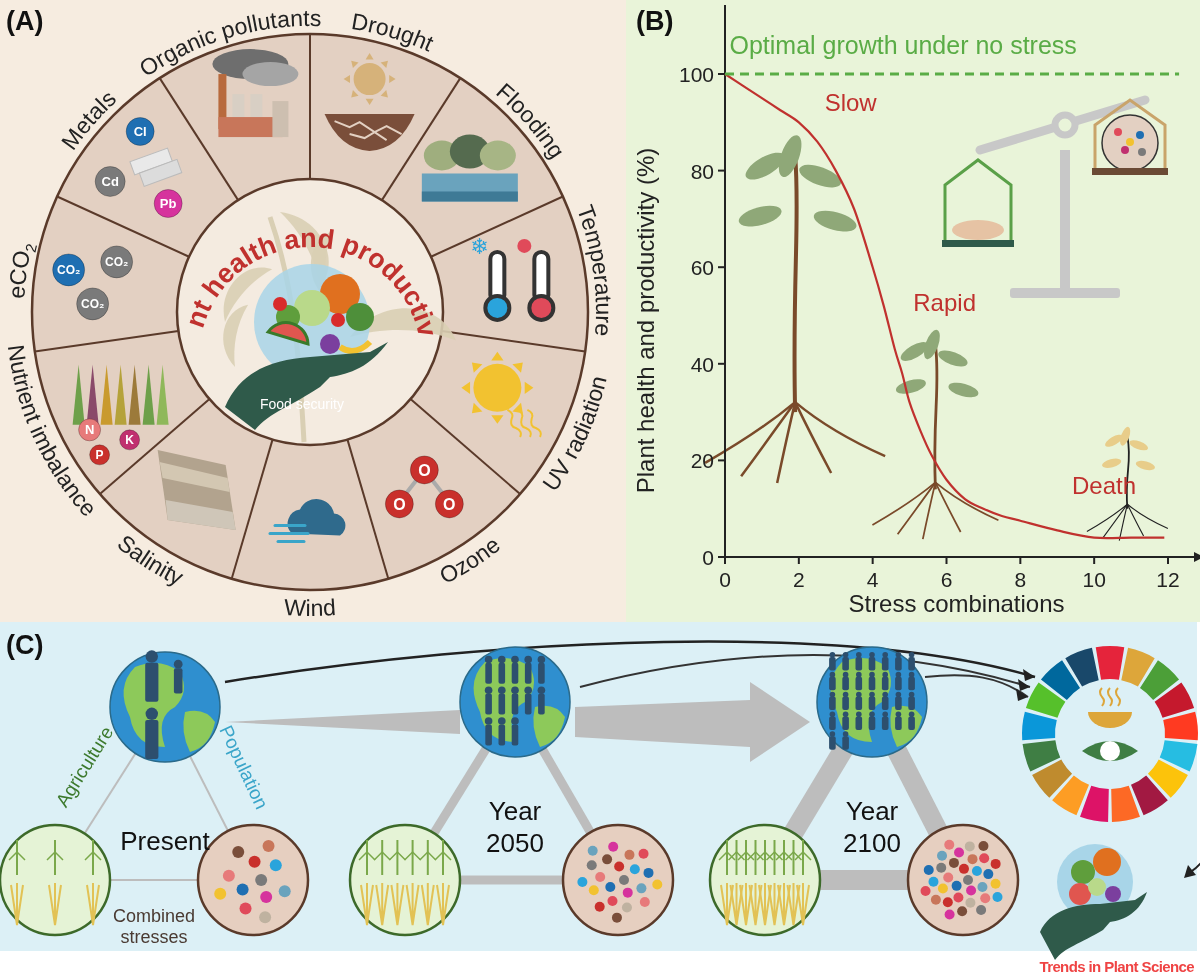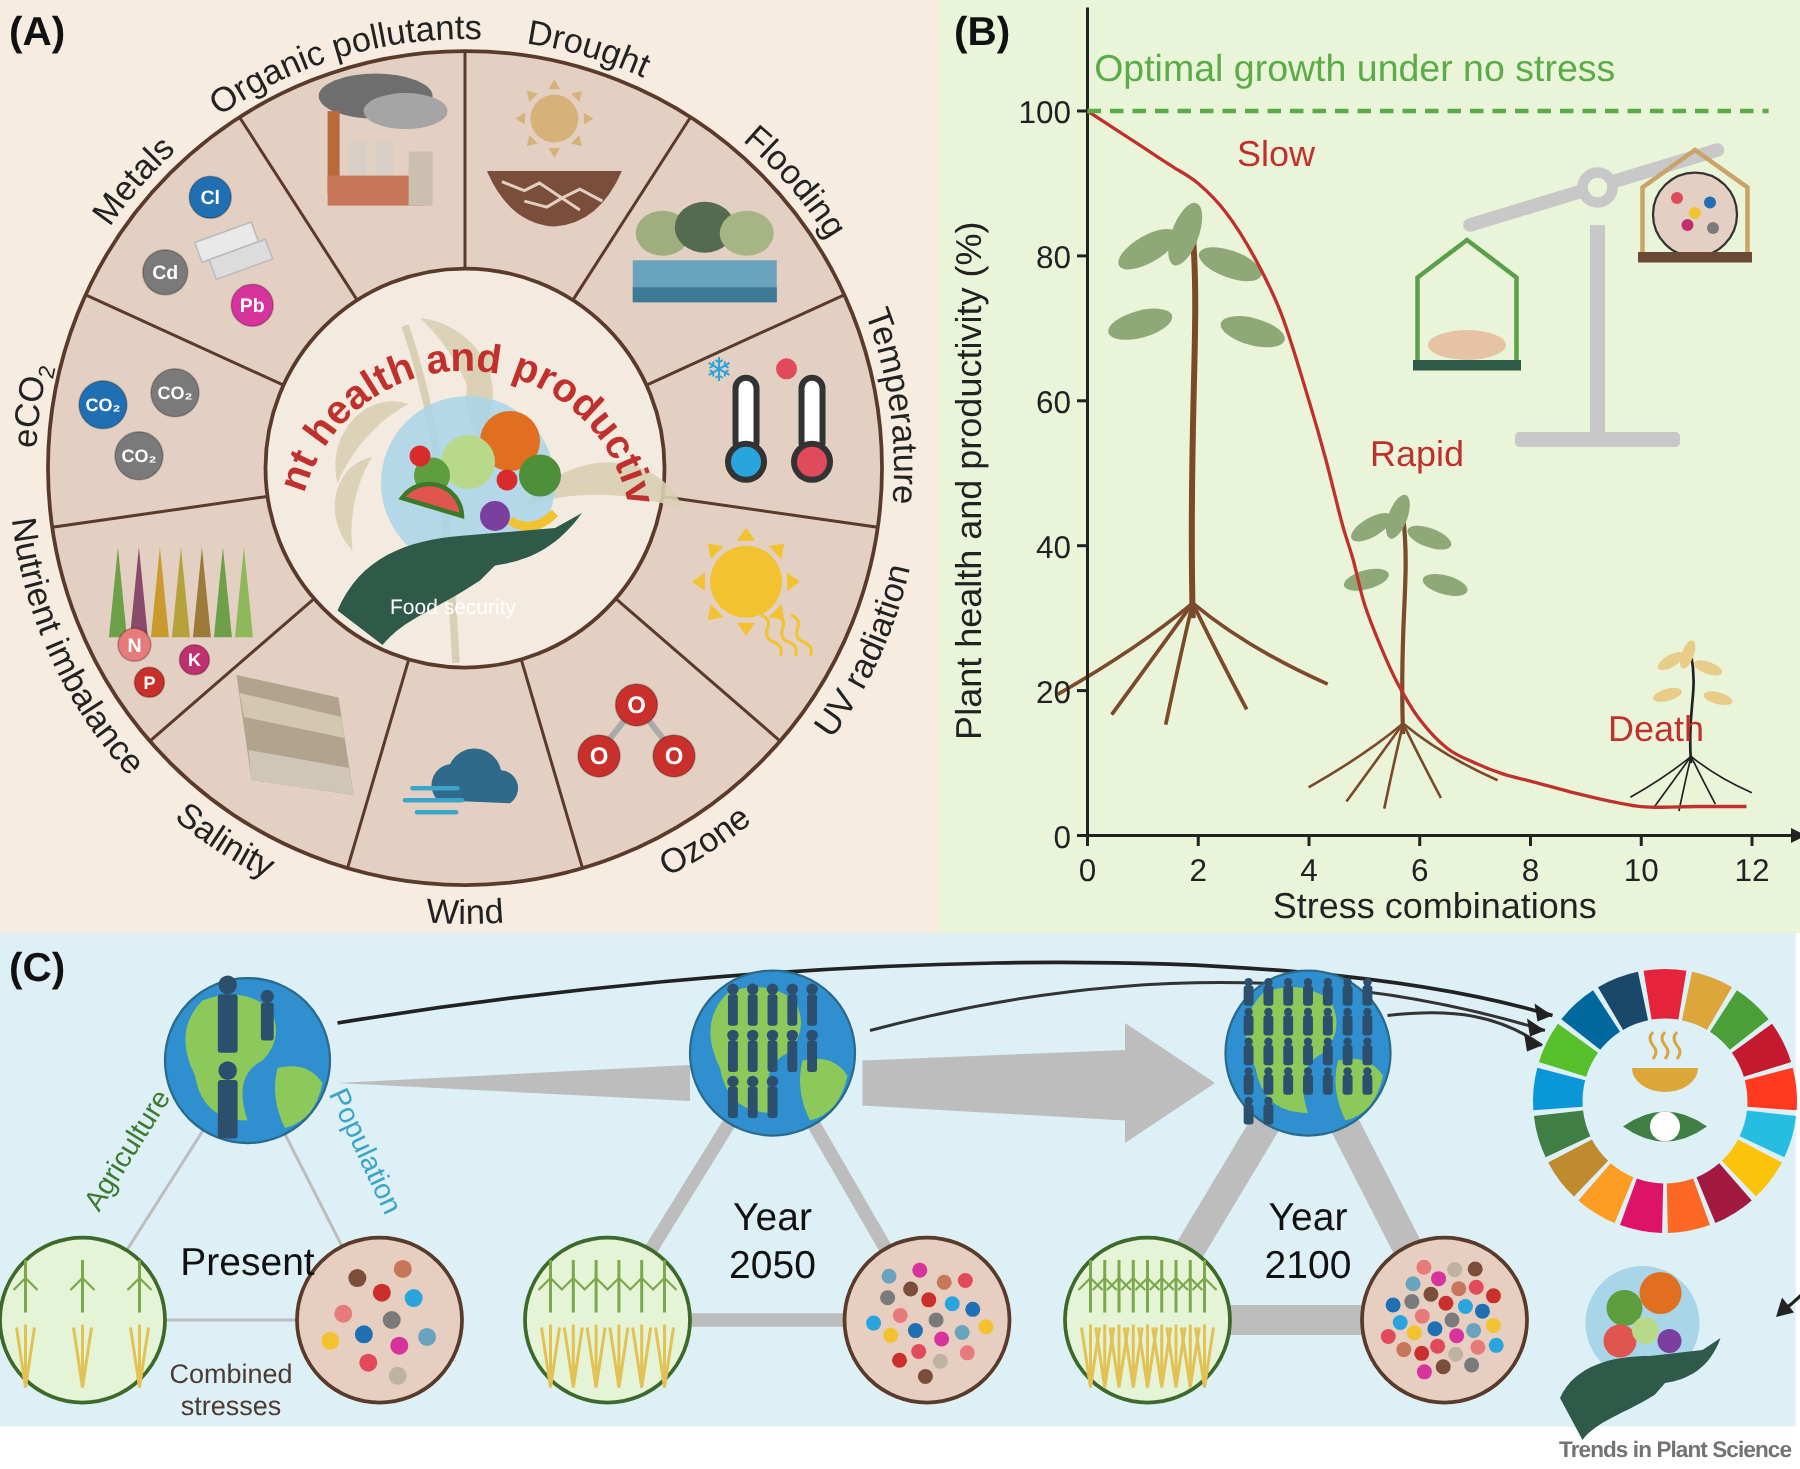--- a/index.html
+++ b/index.html
@@ -3,21 +3,21 @@
 <meta charset="utf-8">
 <style>
   html, body { margin: 0; padding: 0; background: #ffffff; }
   body { width: 1200px; height: 979px; position: relative; overflow: hidden; font-family: "Liberation Sans", "DejaVu Sans", sans-serif; }
   .panel { position: absolute; }
   #panel-a { left: 0; top: 0; width: 626px; height: 622px; background: #f6ece0; }
   #panel-b { left: 626px; top: 0; width: 574px; height: 622px; background: #e9f4d9; }
   #panel-c { left: 0; top: 622px; width: 1197px; height: 329px; background: #dcf0f6; }
   .panel-label { position: absolute; font-weight: bold; font-size: 27px; color: #111; }
   svg { position: absolute; left: 0; top: 0; overflow: visible; }
-  .footer { position: absolute; right: 6px; bottom: 4px; font-weight: bold; font-size: 15px; letter-spacing: -0.6px; color: #737373; }
+  .footer { position: absolute; right: 6px; bottom: 4px; font-weight: bold; font-size: 15px; letter-spacing: -0.6px; color: #ef4444; }
 </style>
 </head>
 <body>
 
 <div id="panel-a" class="panel">
   <div class="panel-label" style="left:6px;top:6px;">(A)</div>
   <svg id="wheel-svg" width="626" height="622">
       <defs>
         <path id="lblpath0" d="M 123.39666850188962 95.2623782685472 A 286 286 0 0 1 349.8035068745788 28.783332339910885" fill="none"></path>
         <path id="lblpath1" d="M 270.1964931254213 28.783332339910885 A 286 286 0 0 1 496.60333149811044 95.26237826854725" fill="none"></path>

